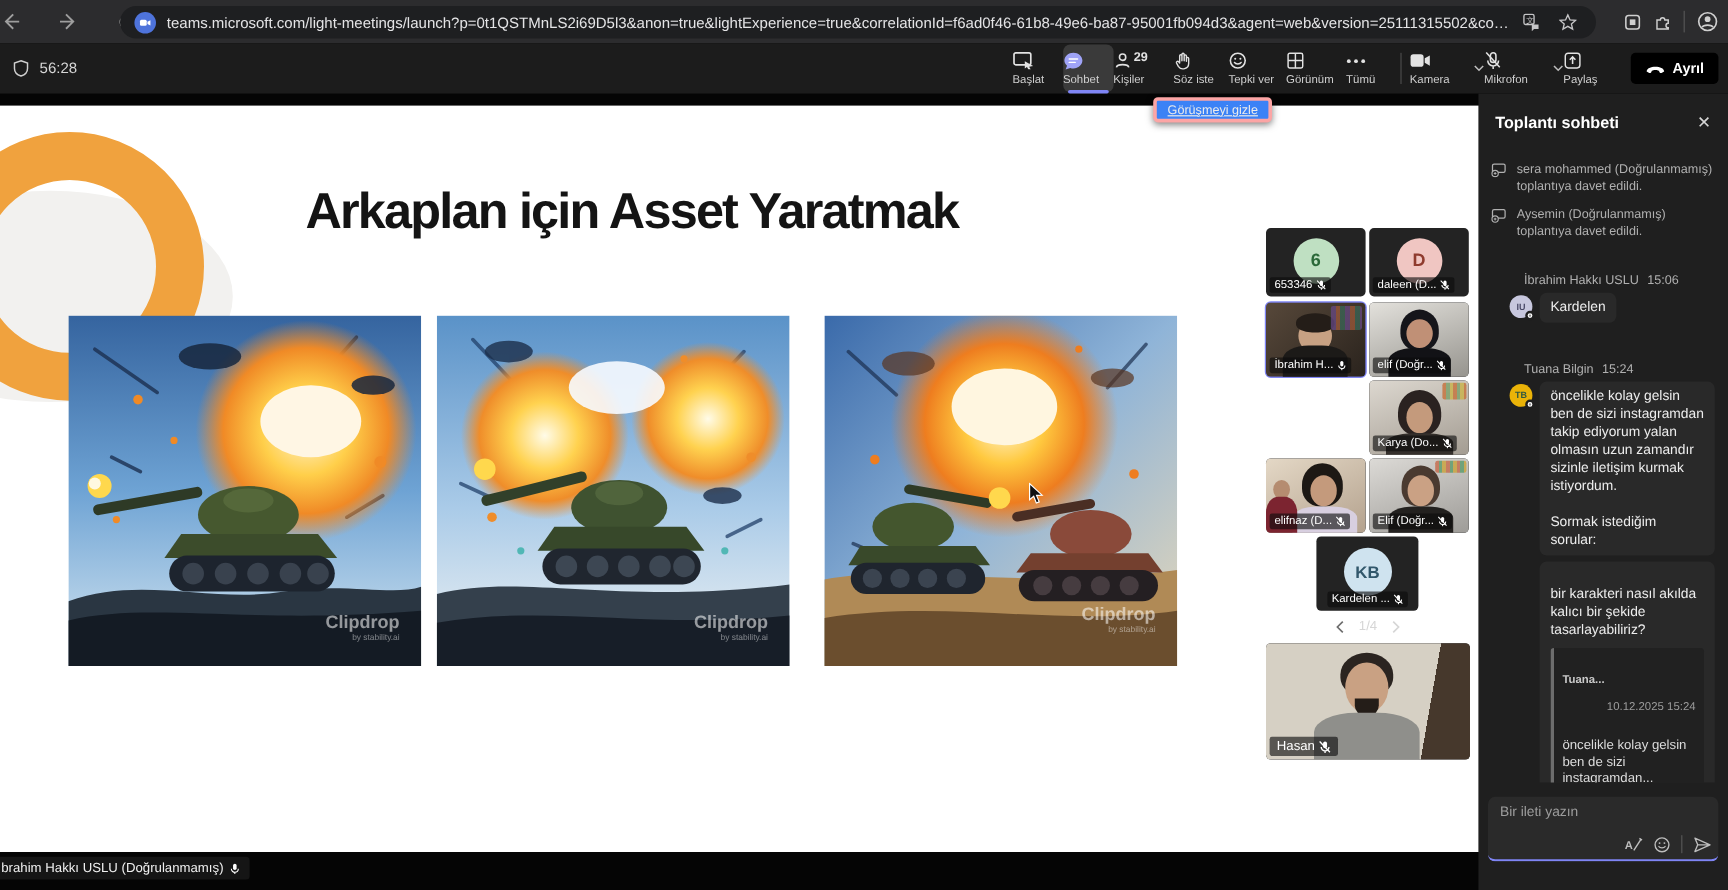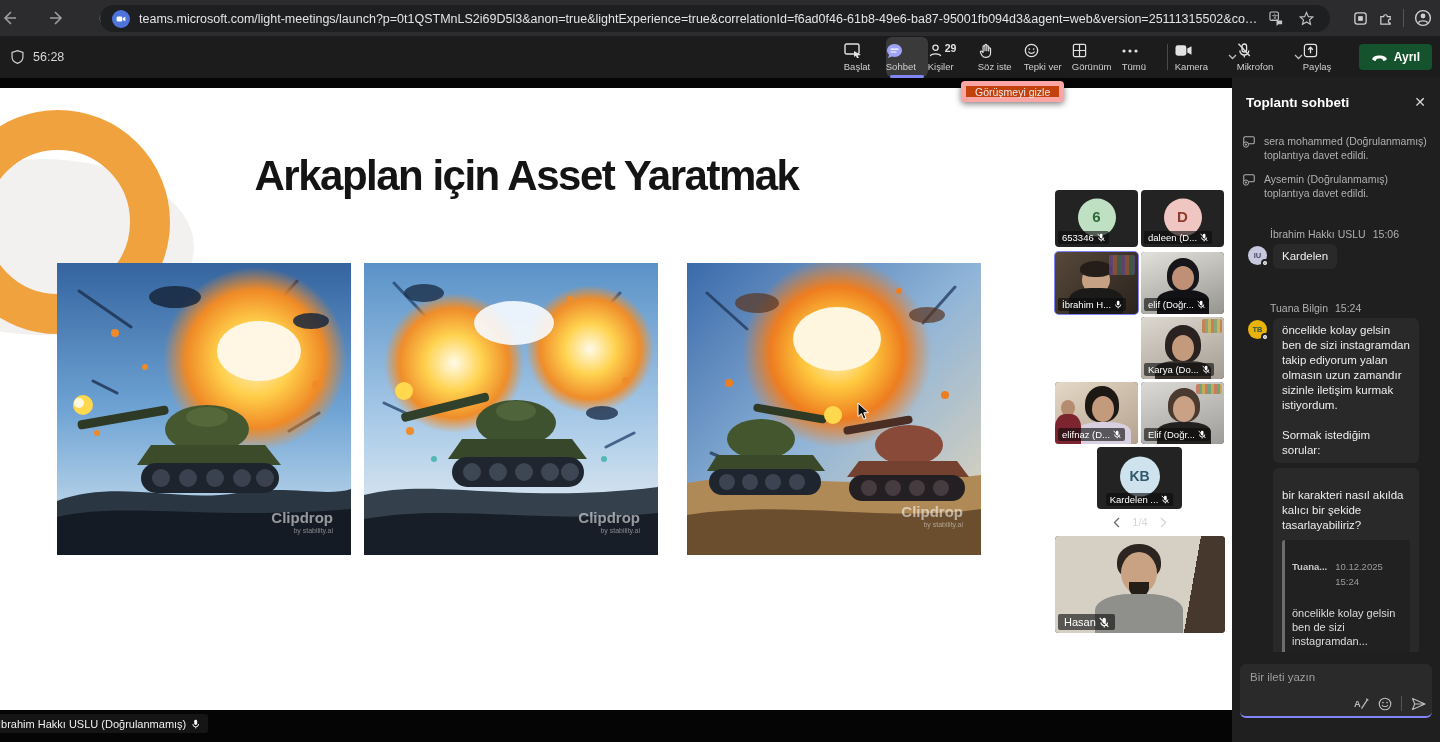--- a/index.html
+++ b/index.html
@@ -32,23 +32,23 @@
   .tb-btn .ic { height:17px; display:flex; align-items:center; justify-content:center; color:#e2e2e2; }
   .tb-btn.active { background:#3a3a3a; }
   .tb-btn.active .ic { color:#9fa3f7; }
   .tb-underline { position:absolute; left:50%; transform:translateX(-50%); bottom:-1px; width:34px; height:3px;
                   border-radius:2px; }
   .count { font-weight:bold; font-size:10.5px; color:#e2e2e2; margin-left:2px; position:relative; top:-3px; }
   .tb-sep { width:1px; height:26px; background:#4a4a4a; margin:0 7px; }
   .chev { color:#bdbdbd; margin-left:1px; }
   .leave-btn { height:26px; border-radius:4px; display:flex; align-items:center; gap:6px; padding:0 12px;
                color:#fff; font-weight:bold; font-size:12px; margin-left:10px; }
-  .tooltip { position:absolute; left:961px; top:81px; height:21px; background:#c2410c; border:5px solid #fca5a5;
+  .tooltip { position:absolute; left:961px; top:81px; height:21px; background:#3b82f6; border:3px solid #fca5a5;
              border-radius:4px; color:#ececec; font-size:10.5px; display:flex; align-items:center; padding:0 9px;
-             box-shadow:0 2px 6px rgba(0,0,0,.5); z-index:40; }
+             box-shadow:0 2px 6px rgba(0,0,0,.5); z-index:40;text-decoration:underline; }
 
   
   .slide { position:absolute; left:0; top:88px; width:1257px; height:622px; background:#fff; overflow:hidden; }
   .slide-title { position:absolute; left:0; top:64px; width:1053px; text-align:center; color:#141414;
                  font-size:42px; font-weight:800; letter-spacing:-1.5px; }
   .art-box { position:absolute; top:175px; width:294px; height:292px; }
   .art { width:100%; height:100%; display:block; }
   .presenter-pill { position:absolute; left:-10px; top:714px; height:19px; background:#151515; border-radius:3px;
                     display:flex; align-items:center; gap:5px; color:#f0f0f0; font-size:11px; padding:0 8px; z-index:5; }
   .cursor { position:absolute; left:857px; top:402px; z-index:6; }
@@ -76,30 +76,30 @@
                  padding:10px 14px 0; }
   .chat-title { color:#fff; font-size:13.5px; font-weight:bold; flex:1; }
   .chat-close { color:#d6d6d6; font-size:14px; cursor:default; }
   .chat-scroll { position:absolute; left:0; top:44px; width:100%; bottom:90px; padding:4px 8px 0 8px; overflow:hidden; }
   .evt { display:flex; gap:8px; margin:8px 2px 10px; color:#b0b0b0; font-size:10.5px; line-height:14px; }
   .evt .evt-ic { flex:0 0 auto; color:#b0b0b0; margin-top:1px; }
   .grp-head { margin:28px 0 4px 30px; color:#b0b0b0; font-size:10.5px; }
   .grp-head .t { margin-left:7px; }
   .grp-row { display:flex; gap:6px; }
   .av { position:relative; flex:0 0 auto; width:19px; height:19px; border-radius:50%; display:flex; align-items:center;
-        justify-content:center; font-size:7.5px; font-weight:bold; margin-left:8px; margin-top:2px; }
+        justify-content:center; font-size:7.5px; font-weight:bold; margin-left:18px; margin-top:2px; }
   .av .dot { position:absolute; right:-2px; bottom:-2px; width:8px; height:8px; border-radius:50%; background:#fff;
              border:2px solid #1f1f1f; }
   .av .dot::after { content:""; position:absolute; inset:1px; border:1.5px solid #8a8a8a; border-radius:50%; }
   .bubbles { flex:1 1 auto; min-width:0; }
   .bubble { background:#292929; border-radius:6px; padding:5px 9px; color:#ededed; font-size:11.5px; line-height:15px;
             width:fit-content; max-width:146px; margin-bottom:5px; white-space:pre-line; }
   .quote { margin-top:7px; border-left:3px solid #6d6d6d; background:#212121; border-radius:3px; padding:4px 7px 5px;
            margin-bottom:18px; }
-  .quote-head { display:flex; gap:8px; font-size:9.5px; margin-bottom:2px; }
+  .quote-head { display:flex; gap:8px; font-size:9.5px; margin-bottom:2px;flex-direction:column; }
   .quote-author { color:#c9c9c9; font-weight:bold; }
   .quote-time { color:#9c9c9c; margin-left:auto; }
   .quote-text { color:#dcdcdc; font-size:11px; line-height:14px; }
   .composer { position:absolute; left:8px; bottom:24px; width:192px; height:54px; background:#2a2a2a;
               border-radius:6px; border-bottom:2px solid #7f85f5; }
   .composer input { position:absolute; left:10px; top:7px; width:170px; background:transparent; border:none; outline:none;
                     color:#e8e8e8; font-size:11.5px; font-family:inherit; }
   .composer input::placeholder { color:#9d9d9d; }
   .composer-icons { position:absolute; right:6px; bottom:5px; display:flex; align-items:center; gap:9px; color:#bdbdbd; }
   .ci-sep { width:1px; height:15px; background:#555; }
@@ -286,21 +286,21 @@
       </span>
       <div class="tb-btn" style="width:46px">
         <span class="ic">
           <svg width="15" height="15" viewBox="0 0 16 16">
               <rect x="1.5" y="1.5" width="13" height="13" rx="2.5" fill="none" stroke="currentColor" stroke-width="1.3"></rect>
               <path d="M8,11 V5 M5.5,7.2 L8,4.6 L10.5,7.2" stroke="currentColor" stroke-width="1.4" fill="none"></path>
             </svg>
         </span>
         <span>Paylaş</span>
       </div>
-      <div class="leave-btn" style="background:#14532d">
+      <div class="leave-btn" style="background:#000000">
         <span>
           <svg width="17" height="8" viewBox="0 0 17 8">
               <path d="M1.2,6.5 C1.2,1.2 15.8,1.2 15.8,6.5 L13.6,7.8 C12.8,8.2 12,7.6 11.8,6.7 C11.4,5 5.6,5 5.2,6.7 C5,7.6 4.2,8.2 3.4,7.8 Z" fill="#fff"></path>
             </svg>
         </span>
         <span>Ayrıl</span>
       </div>
     </div>
   </div>
 

